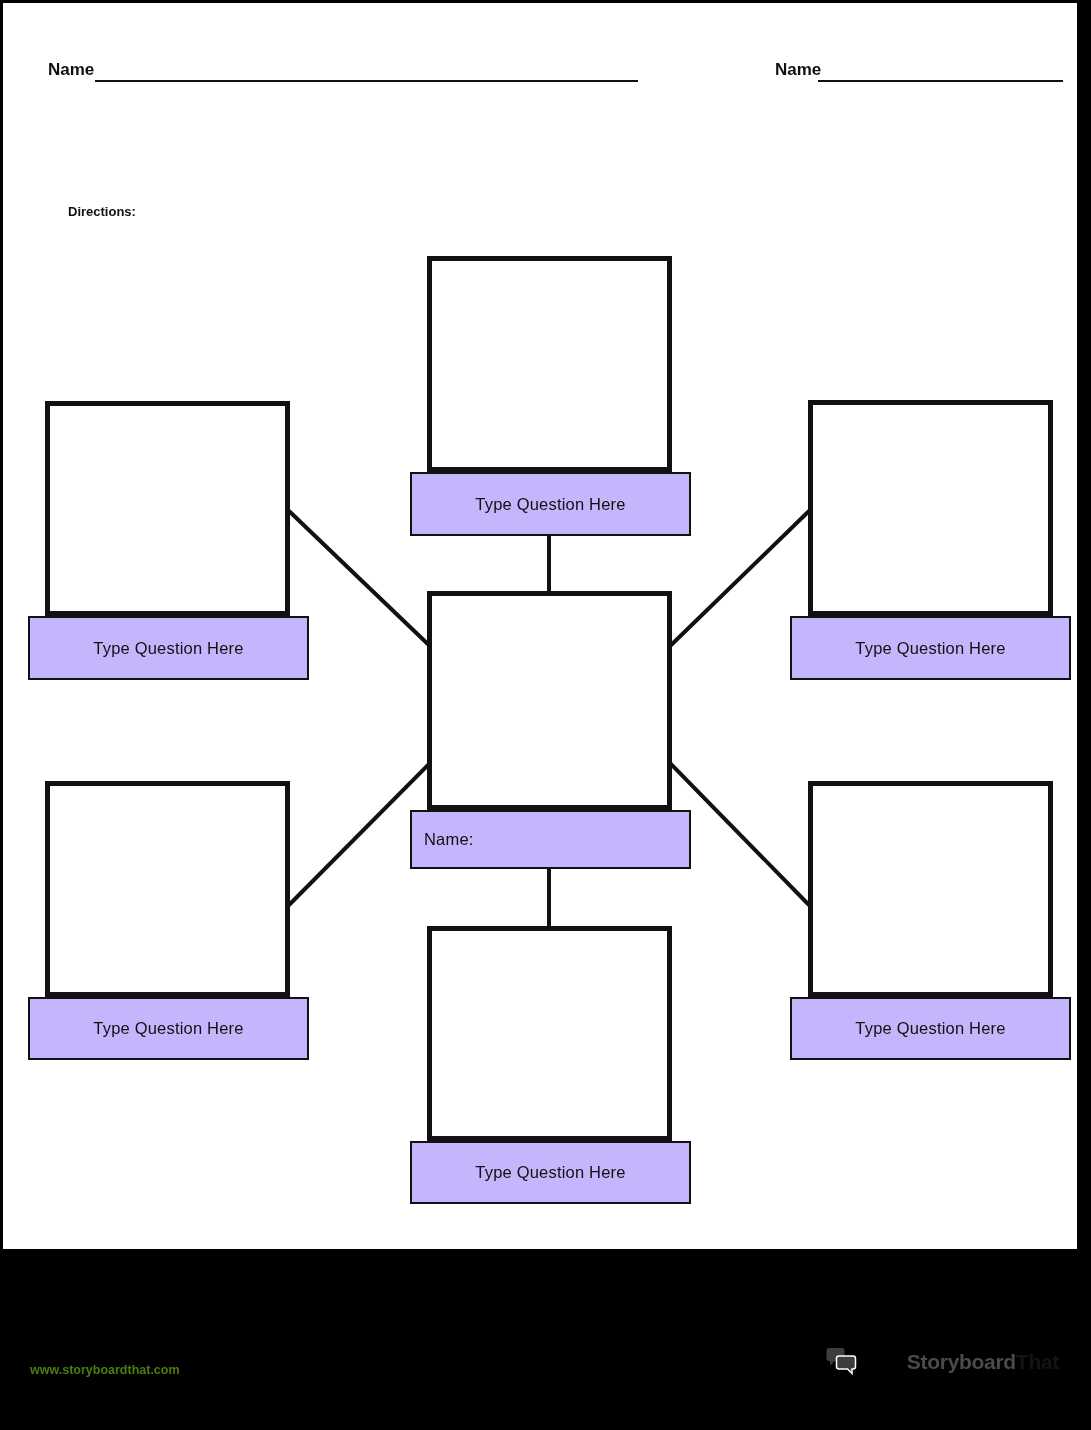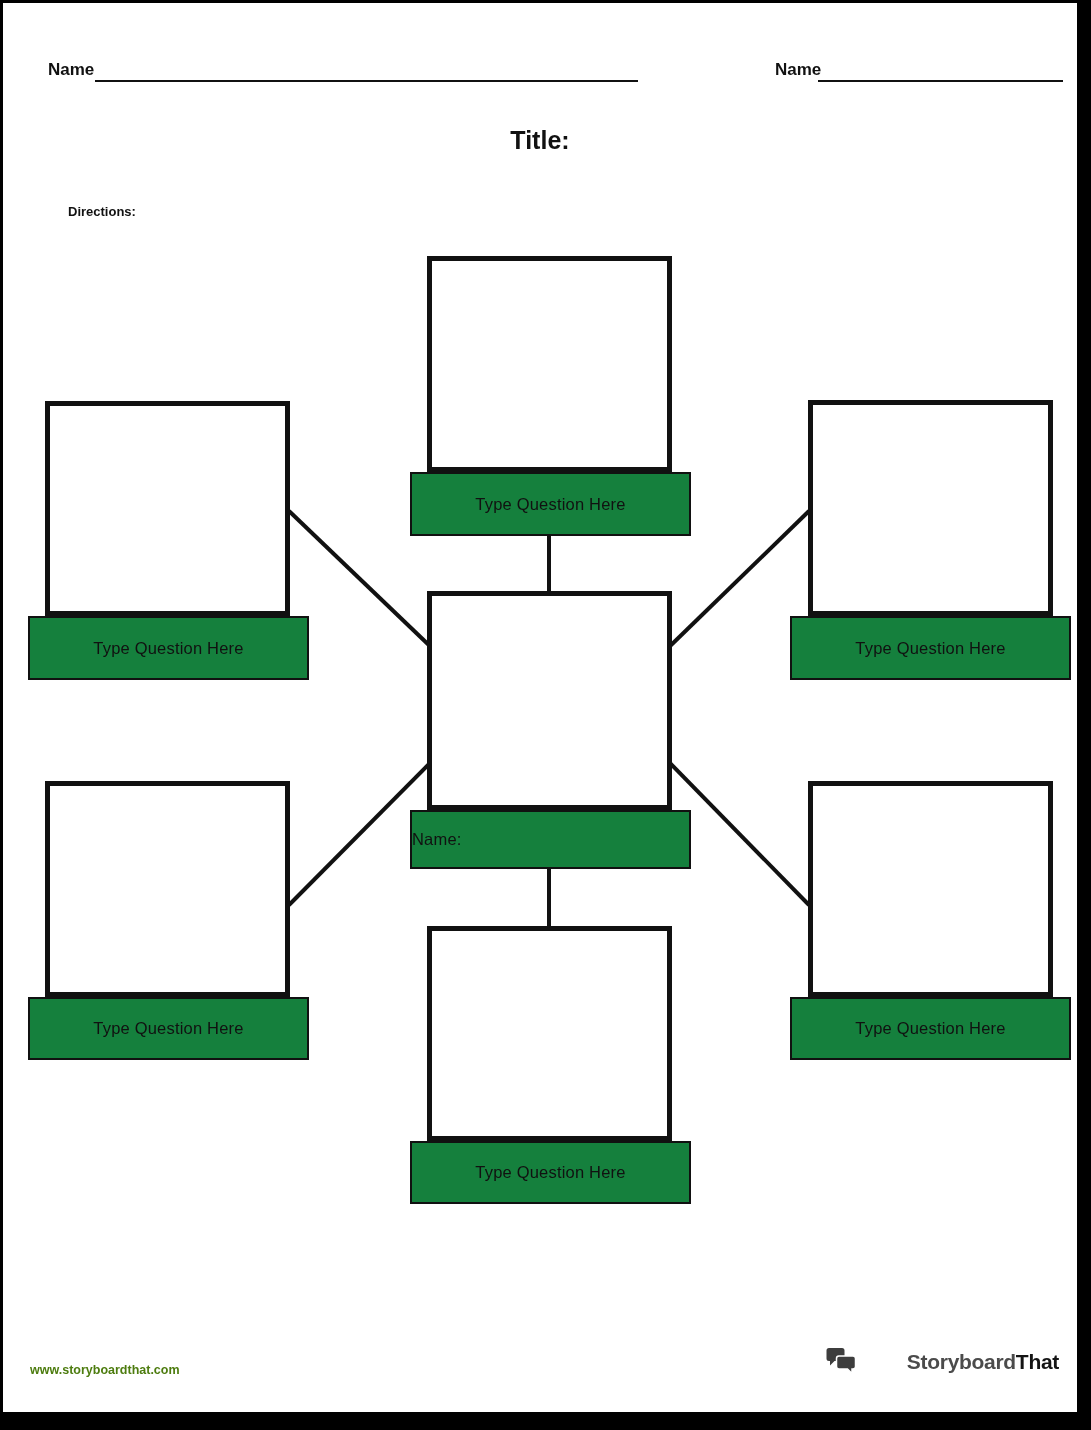--- a/index.html
+++ b/index.html
@@ -1,47 +1,46 @@
 <!DOCTYPE html>
 <html><head>
 <meta charset="utf-8">
 <style>
   html,body{margin:0;padding:0;background:#ffffff;}
   .canvas{position:relative;width:1091px;height:1430px;background:#000;font-family:"Liberation Sans",sans-serif;overflow:hidden;}
-  .page{position:absolute;left:3px;top:3px;width:1074px;height:1409px;background:#ffffff;}
+  .page{position:absolute;left:3px;top:3px;width:1074px;height:1246px;background:#ffffff;}
 
   .hdr-label{position:absolute;font-weight:bold;font-size:17px;color:#111;}
   .fill-line{position:absolute;height:0;border-bottom:2px solid #111;}
 
   .title{position:absolute;left:0;top:123px;width:100%;text-align:center;font-weight:bold;font-size:25px;color:#111;}
   .directions{position:absolute;left:32px;top:201px;font-weight:bold;font-size:13px;color:#111;margin-left:33px;}
 
   svg.connectors{position:absolute;left:0;top:0;z-index:1;}
 
   .node-box{position:absolute;background:#fff;border:5px solid #111;box-sizing:border-box;z-index:2;}
-  .node-label{position:absolute;background:#15803d;border:2px solid #111;box-sizing:border-box;display:flex;align-items:center;justify-content:center;font-size:16.5px;color:#111;z-index:3;letter-spacing:0.2px;}
-  .node-label.left-align{justify-content:flex-start;padding-left:0;}
+  .node-label{position:absolute;background:#c4b5fd;border:2px solid #111;box-sizing:border-box;display:flex;align-items:center;justify-content:center;font-size:16.5px;color:#111;z-index:3;letter-spacing:0.2px;}
+  .node-label.left-align{justify-content:flex-start;padding-left:12px;}
 
   .footer-url{position:absolute;left:27px;top:1360px;font-weight:bold;font-size:12.5px;color:#4d7c0f;}
   .logo{position:absolute;right:18px;top:1344px;display:flex;align-items:center;gap:6px;}
   .logo-text{font-size:21px;font-weight:bold;color:#4b4b4b;letter-spacing:-0.3px;margin-left:44px;}
   .logo-text .that{color:#141414;}
 </style>
 </head>
 <body>
 
 <div class="canvas">
   <div class="page">
 
     <div class="hdr-label" style="left:45px;top:57px;">Name</div>
     <div class="fill-line" style="left:92px;top:77px;width:543px;"></div>
     <div class="hdr-label" style="left:772px;top:57px;">Name</div>
     <div class="fill-line" style="left:815px;top:77px;width:245px;"></div>
 
-    <div class="title">Title:</div>
     <div class="directions">Directions:</div>
 
     <svg class="connectors" width="1074" height="1411" viewBox="0 0 1074 1411">
       <line x1="546" y1="533" x2="546" y2="592" stroke="#111" stroke-width="4"></line>
       <line x1="546" y1="866" x2="546" y2="925" stroke="#111" stroke-width="4"></line>
       <line x1="286" y1="508" x2="430" y2="646" stroke="#111" stroke-width="4"></line>
       <line x1="286" y1="902" x2="430" y2="757" stroke="#111" stroke-width="4"></line>
       <line x1="806" y1="508" x2="664" y2="646" stroke="#111" stroke-width="4"></line>
       <line x1="806" y1="902" x2="664" y2="757" stroke="#111" stroke-width="4"></line>
     </svg>

